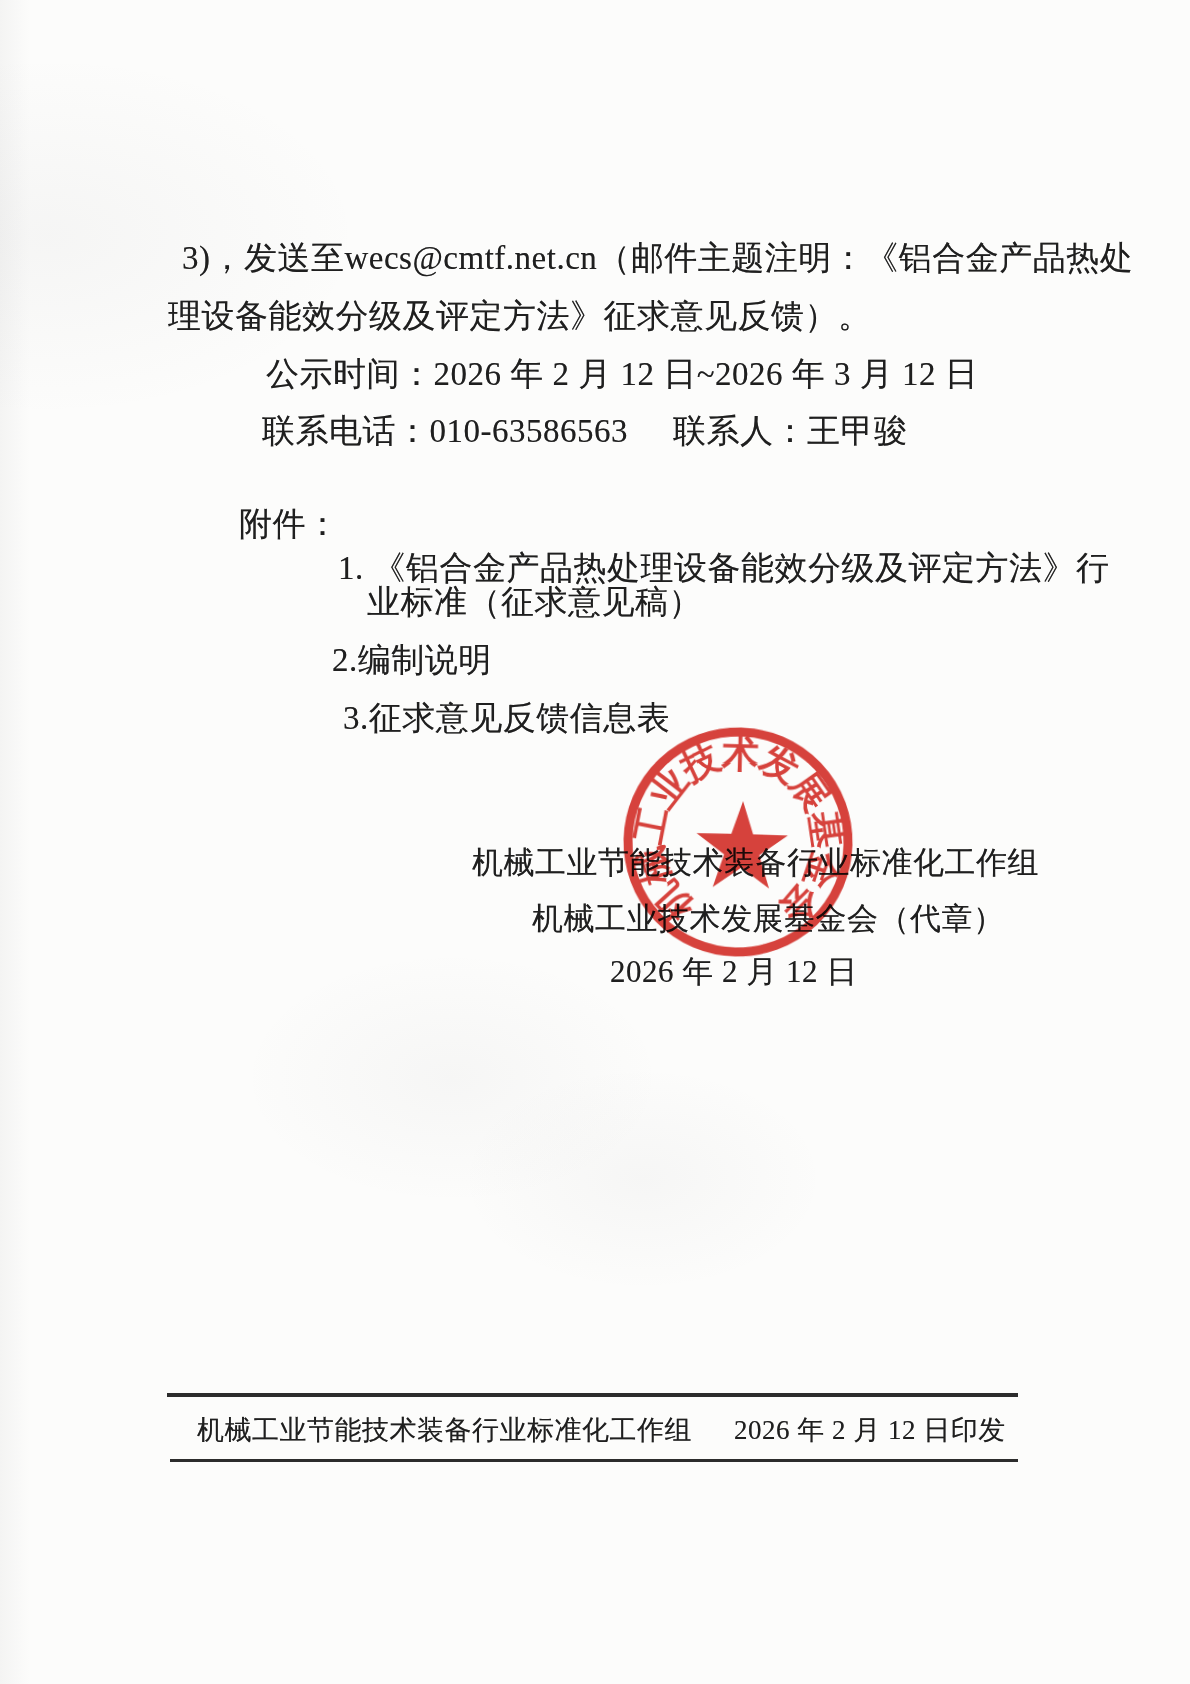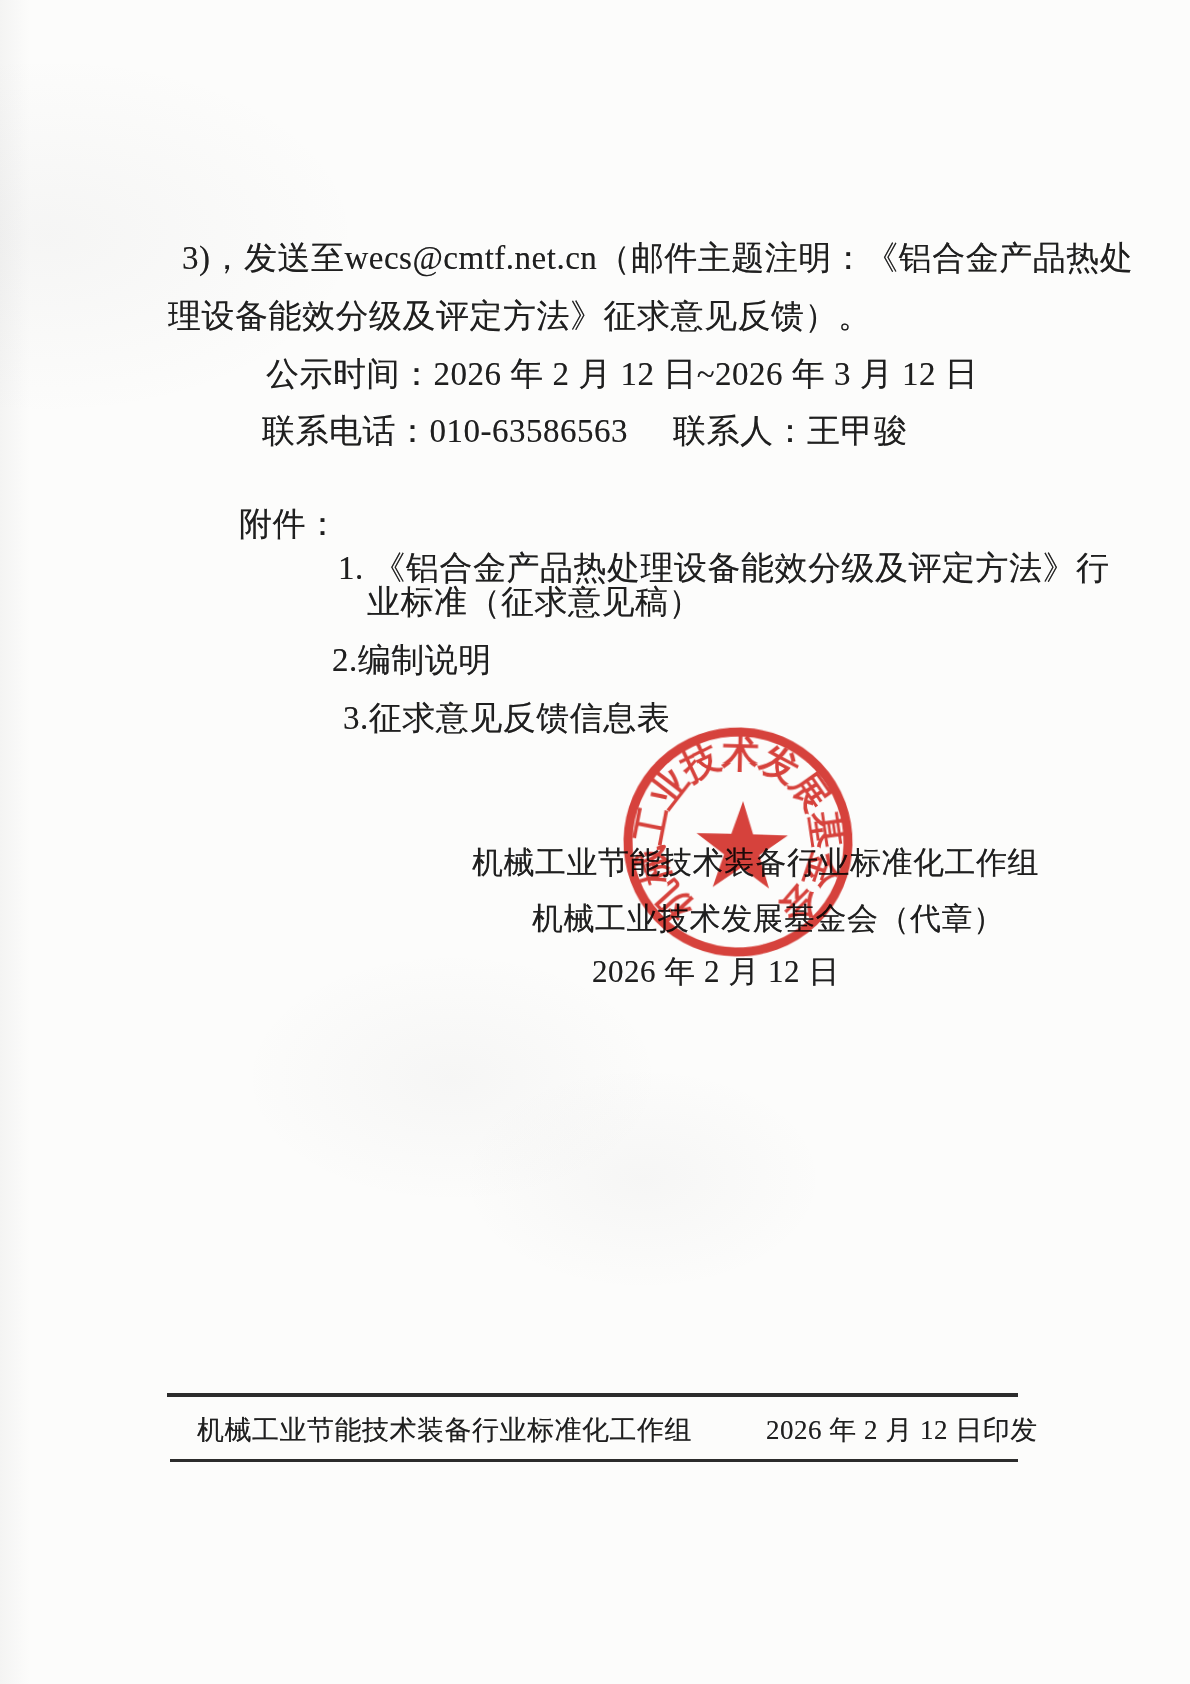--- a/index.html
+++ b/index.html
@@ -63,21 +63,21 @@
 <div class="line body-text" style="left:665px; top:409px;margin-left:8px;">联系人：王甲骏</div>
 
 <div class="line body-text" style="left:239px; top:502px;">附件：</div>
 <div class="line body-text" style="left:338px; top:522px;margin-top:24px;">1. 《铝合金产品热处理设备能效分级及评定方法》行</div>
 <div class="line body-text" style="left:367px; top:580px;">业标准（征求意见稿）</div>
 <div class="line body-text" style="left:332px; top:638px;">2.编制说明</div>
 <div class="line body-text" style="left:343px; top:696px;">3.征求意见反馈信息表</div>
 
 <div class="line sig-text" style="left:472px; top:842px;">机械工业节能技术装备行业标准化工作组</div>
 <div class="line sig-text" style="left:532px; top:898px;">机械工业技术发展基金会（代章）</div>
-<div class="line sig-text" style="left:592px; top:951px;">2026 年 2 月 12 日</div>
+<div class="line sig-text" style="left:610px; top:951px;">2026 年 2 月 12 日</div>
 
 <div class="seal">
   <svg width="248" height="250" viewBox="0 0 248 250" xmlns="http://www.w3.org/2000/svg">
     <circle class="seal-ring" cx="123" cy="124" r="110"></circle>
     <polygon class="seal-star" points="127,83 137.9,116 172.7,116.2 144.6,136.7 155.2,169.8 127,149.5 98.8,169.8 109.4,136.7 81.3,116.2 116.1,116"></polygon>
     <g>
         <text x="59.7" y="185.1" transform="rotate(-134.0 59.7 185.1)" class="seal-char">机</text>
         <text x="38.9" y="150.0" transform="rotate(-107.2 38.9 150.0)" class="seal-char">械</text>
         <text x="36.2" y="109.3" transform="rotate(-80.4 36.2 109.3)" class="seal-char">工</text>
         <text x="52.2" y="71.8" transform="rotate(-53.6 52.2 71.8)" class="seal-char">业</text>
@@ -87,14 +87,14 @@
         <text x="193.8" y="71.8" transform="rotate(53.6 193.8 71.8)" class="seal-char">展</text>
         <text x="209.8" y="109.3" transform="rotate(80.4 209.8 109.3)" class="seal-char">基</text>
         <text x="207.1" y="150.0" transform="rotate(107.2 207.1 150.0)" class="seal-char">金</text>
         <text x="186.3" y="185.1" transform="rotate(134.0 186.3 185.1)" class="seal-char">会</text>
       </g>
   </svg>
 </div>
 
 <div class="rule" style="left:167px; top:1393px; width:851px; height:4px;"></div>
 <div class="line footer-text" style="left:197px; top:1412px;">机械工业节能技术装备行业标准化工作组</div>
-<div class="line footer-text" style="left:734px; top:1412px;margin-left:32px;">2026 年 2 月 12 日印发</div>
+<div class="line footer-text" style="left:734px; top:1412px;">2026 年 2 月 12 日印发</div>
 <div class="rule" style="left:170px; top:1459px; width:848px; height:3px;"></div>
 
 </body></html>

